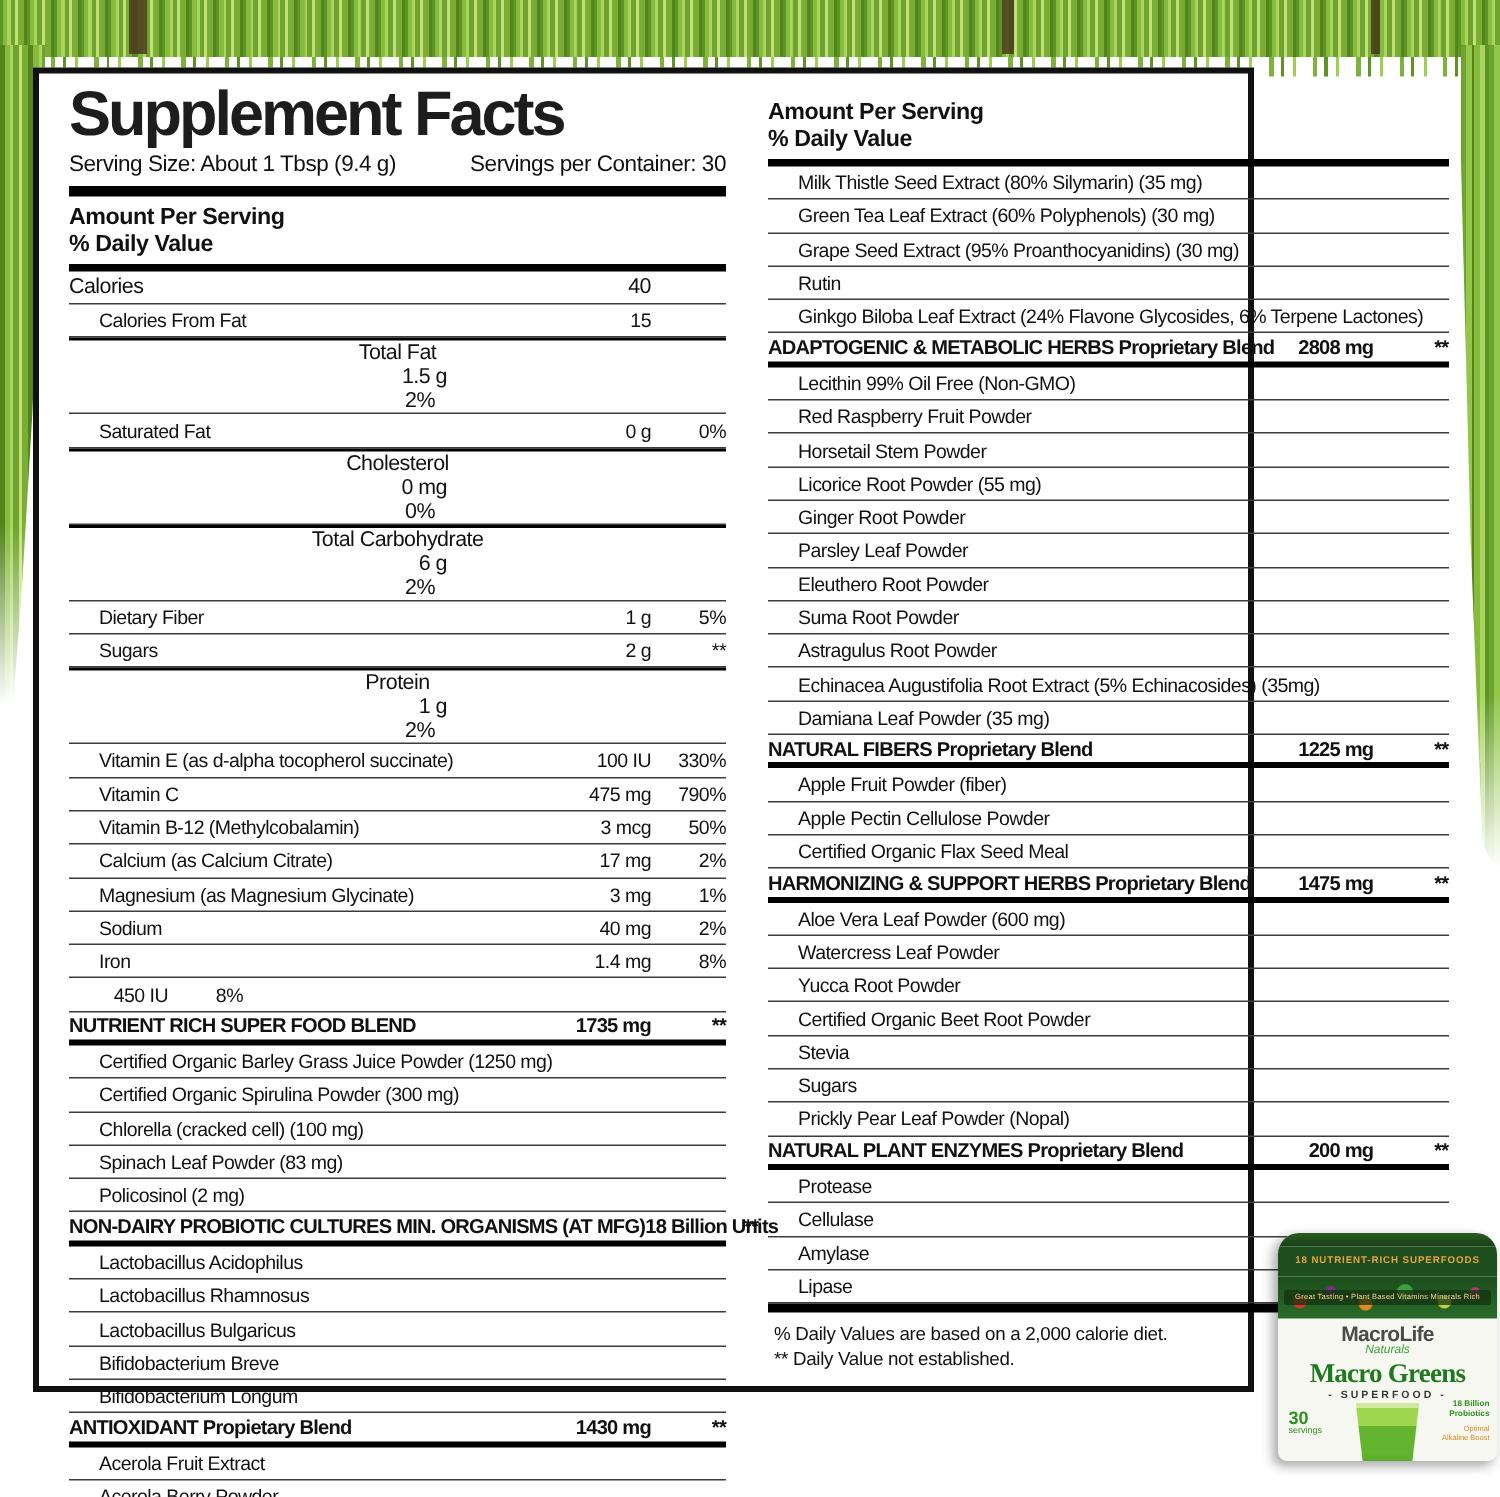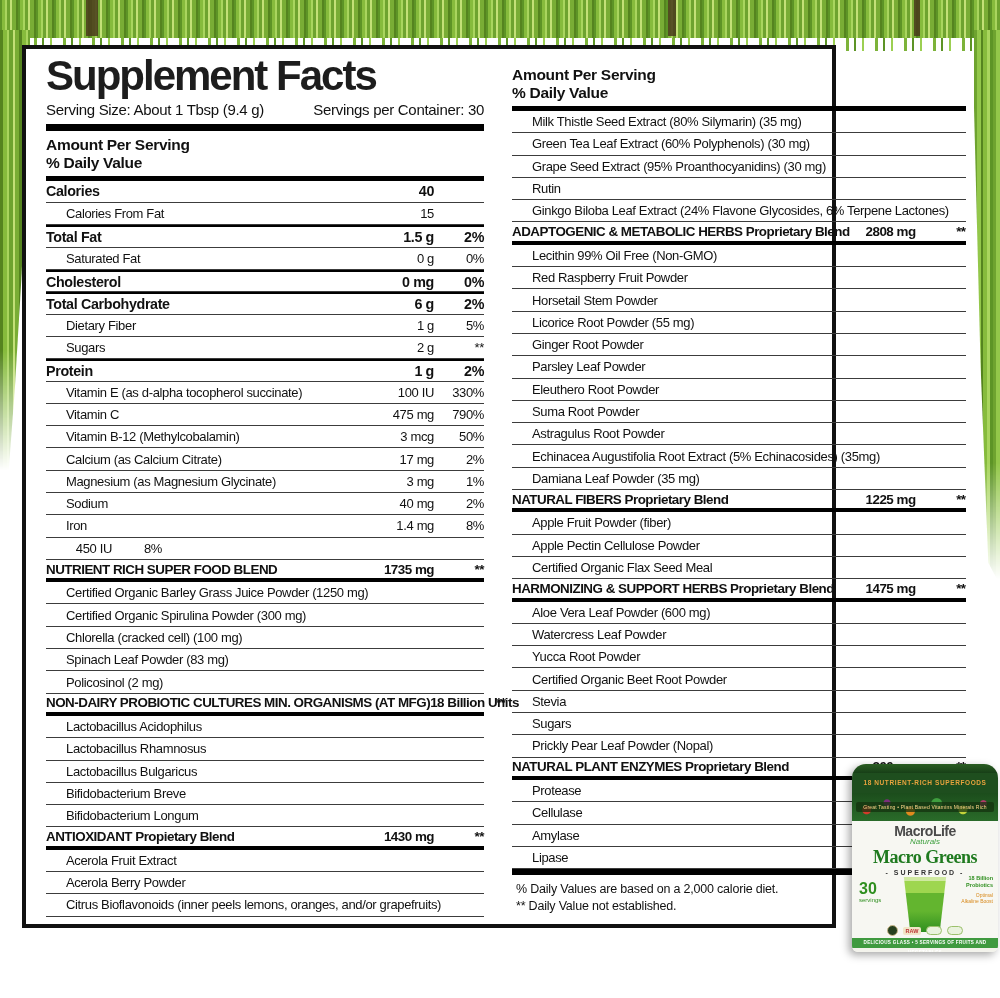--- a/index.html
+++ b/index.html
@@ -54,30 +54,30 @@
   .col-right { flex:1; padding:12px 14px 0 12px; display:flex; flex-direction:column; }
   .facts-title { font-size:42px; font-weight:800; letter-spacing:-2px; line-height:1.02; color:#1d1d1d; }
   .serving-line { display:flex; justify-content:space-between; font-size:15px; letter-spacing:-0.3px; margin-top:3px; }
   .bar7 { height:7px; background:#000; margin-top:6px; }
   .bar5 { height:5px; background:#000; }
   .bar6 { height:6px; background:#000; }
   .hdr-row { display:flex; justify-content:space-between; font-weight:bold; font-size:15.5px; letter-spacing:-0.3px; padding:5px 0 4px;flex-direction:column; }
   .rows { display:flex; flex-direction:column; }
   .row { display:flex; align-items:center; min-height:22.3px; border-bottom:1px solid #3c3c3c; font-size:13px; letter-spacing:-0.35px; }
   .row .lbl { flex:1; padding-left:20px; white-space:nowrap; }
-  .row.main, .row.main0 { font-weight:bold; font-size:14.3px; }
+  .row.main, .row.main0 { font-weight:normal; font-size:14.3px; }
   .row.main .lbl, .row.main0 .lbl, .row.blend .lbl { padding-left:0; }
-  .row.main { border-top:2px solid #000; }
+  .row.main { border-top:2px solid #000;flex-direction:column; }
   .row.blend { font-weight:bold; font-size:13.4px; letter-spacing:-0.5px; border-bottom:4px solid #000; }
   .amt { width:66px; text-align:right; white-space:nowrap; }
   .dv  { width:50px; text-align:right; white-space:nowrap; }
   .foot { font-size:12.5px; letter-spacing:-0.2px; padding:6px 2px 0 4px; line-height:1.35; }
   
   .can {
-    position:absolute; left:852px; top:764px; width:146px; height:188px; z-index:5;
+    position:absolute; left:852px; top:822px; width:146px; height:152px; z-index:5;
     background:#f7f7f2; border-radius:14px 14px 6px 6px; overflow:hidden;
     box-shadow:-3px 3px 8px rgba(0,0,0,0.35);
   }
   .can-cap   { height:9px;  background:linear-gradient(180deg,#2a5d22,#173f17); }
   .can-band1 { height:20px; background:#1e4e1e; color:#e8a33d; font-size:6.5px; font-weight:bold;
                letter-spacing:.6px; text-align:center; line-height:20px; }
   .can-band2 { height:28px; position:relative;
     background:
       radial-gradient(circle at 10% 60%, #d43a2a 0 4px, transparent 5px),
       radial-gradient(circle at 24% 35%, #7a2d7a 0 3px, transparent 4px),
@@ -94,21 +94,21 @@
   .can-body { position:relative; height:115px; text-align:center; }
   .brand      { font-size:14px; font-weight:bold; color:#4a4a4a; letter-spacing:-0.5px; margin-top:2px; }
   .brand-sub  { font-size:8px; font-style:italic; color:#3fa03f; margin-top:-2px; }
   .prod-name  { font-family:"Liberation Serif", serif; font-size:18px; font-weight:bold; color:#1f7a1f; letter-spacing:-0.5px; margin-top:1px; }
   .tagline    { font-size:7px; font-weight:bold; color:#333; letter-spacing:2px; margin-top:1px; }
   .glass { width:46px; height:55px; margin:1px auto 0;
     background:linear-gradient(180deg,#cfe9a0 0 4px, #9ed64f 4px 16px, #63b52f 16px 34px, #2f8f1f 100%);
     clip-path:polygon(4% 0,96% 0,82% 100%,18% 100%);
   }
   .servings-badge { position:absolute; left:7px; top:58px; text-align:left; color:#2f8f1f; }
-  .servings-badge .num  { font-size:16px; font-weight:bold; line-height:1; }
+  .servings-badge .num  { font-size:12px; font-weight:bold; line-height:1; }
   .servings-badge .word { font-size:6px; }
   .side-right { position:absolute; right:5px; top:52px; width:34px; text-align:right; color:#2f8f1f; }
   .side-right .t1 { font-size:5.5px; font-weight:bold; line-height:1.2; }
   .side-right .t2 { font-size:5px; color:#d88a1e; margin-top:4px; line-height:1.2; }
   .badges { position:absolute; left:0; right:0; bottom:2px; display:flex; justify-content:center; gap:5px; align-items:center; }
   .badge-circle { width:11px; height:11px; border-radius:50%; background:#26401f; border:1px solid #cbb98a; }
   .badge-raw  { font-size:5.5px; font-weight:bold; color:#b33; background:#f0e6c8; border-radius:2px; padding:1px 3px; }
   .badge-oval { width:16px; height:9px; border-radius:5px; background:#e9f2dd; border:1px solid #9bc06b;
                 font-size:4px; color:#2f8f1f; text-align:center; line-height:8px; }
   .can-band3 { height:10px; background:#3f9a3f; color:#fff; font-size:4.6px; font-weight:bold;

